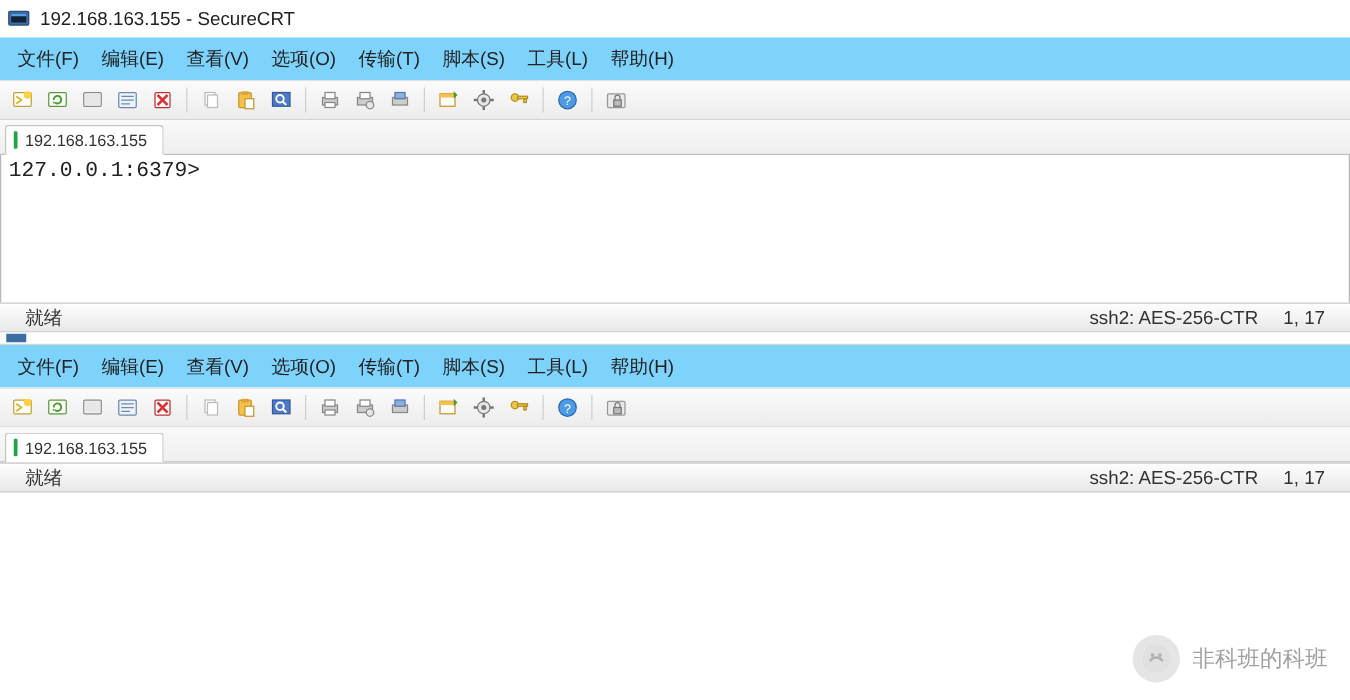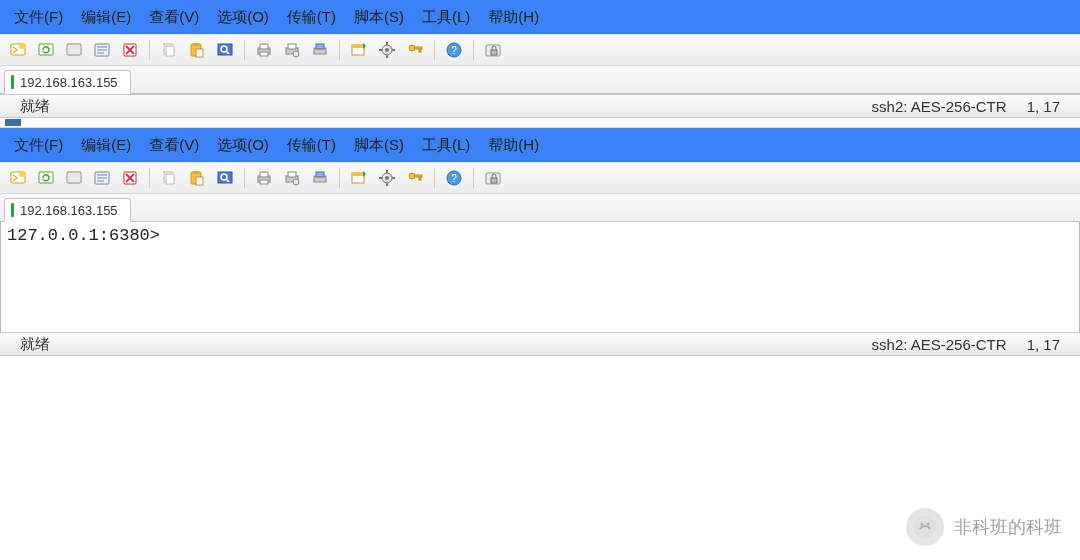--- a/index.html
+++ b/index.html
@@ -30,21 +30,21 @@
   }
   .titlebar .title-text { font-size: 15px; color: #222; }
 
   
   .menubar {
     height: 34px;
     display: flex;
     align-items: center;
     gap: 18px;
     padding: 0 14px;
-    background: #3b82f6;
+    background: #7dd3fc;
   }
   .menubar .menu { font-size: 15px; color: #222; cursor: default; }
 
   
   .toolbar {
     height: 32px;
     background: linear-gradient(#fbfbfb, #ececec);
     border-top: 1px solid #e3e3e3;
     border-bottom: 1px solid #d6d6d6;
     display: flex;
@@ -151,20 +151,32 @@
     letter-spacing: 1px;
   }
 
   svg { display:block; }
 </style>
 </head>
 <body>
 
 <div>
 
+  <div class="titlebar">
+    <span class="app-icon">
+      <svg width="18" height="18" viewBox="0 0 18 18">
+        <rect x="1" y="3" width="16" height="11" rx="1" fill="#3b6ea5" stroke="#2a4f78"></rect>
+        <rect x="3" y="5" width="12" height="7" fill="#0e2238"></rect>
+        <rect x="3" y="5" width="12" height="2" fill="#5aa0e0"></rect>
+      </svg>
+    </span>
+    <span class="title-text">
+      <span>192.168.163.155</span><span> - </span><span>SecureCRT</span>
+    </span>
+  </div>
 
   <div class="menubar">
     <span class="menu">文件(F)</span>
     <span class="menu">编辑(E)</span>
     <span class="menu">查看(V)</span>
     <span class="menu">选项(O)</span>
     <span class="menu">传输(T)</span>
     <span class="menu">脚本(S)</span>
     <span class="menu">工具(L)</span>
     <span class="menu">帮助(H)</span>
@@ -291,20 +303,21 @@
       </span>
     </div>
 
   <div class="tabstrip">
     <div class="tab">
       <span class="active-bar"></span>
       <span>192.168.163.155</span>
     </div>
   </div>
 
+  <div class="terminal" style="height:118px"><span>127.0.0.1:6379&gt;</span></div>
 
   <div class="statusbar">
     <span class="col">就绪</span>
     <span class="spacer"></span>
     <span class="col">ssh2: AES-256-CTR</span>
     <span class="col">1,  17</span>
   </div>
 </div>
 
 <div>
@@ -447,21 +460,20 @@
       </span>
     </div>
 
   <div class="tabstrip">
     <div class="tab">
       <span class="active-bar"></span>
       <span>192.168.163.155</span>
     </div>
   </div>
 
-  <div class="terminal" style="height:84px"><span>127.0.0.1:6380&gt;</span></div>
 
   <div class="statusbar">
     <span class="col">就绪</span>
     <span class="spacer"></span>
     <span class="col">ssh2: AES-256-CTR</span>
     <span class="col">1,  17</span>
   </div>
 </div>
 
 <div class="watermark">

